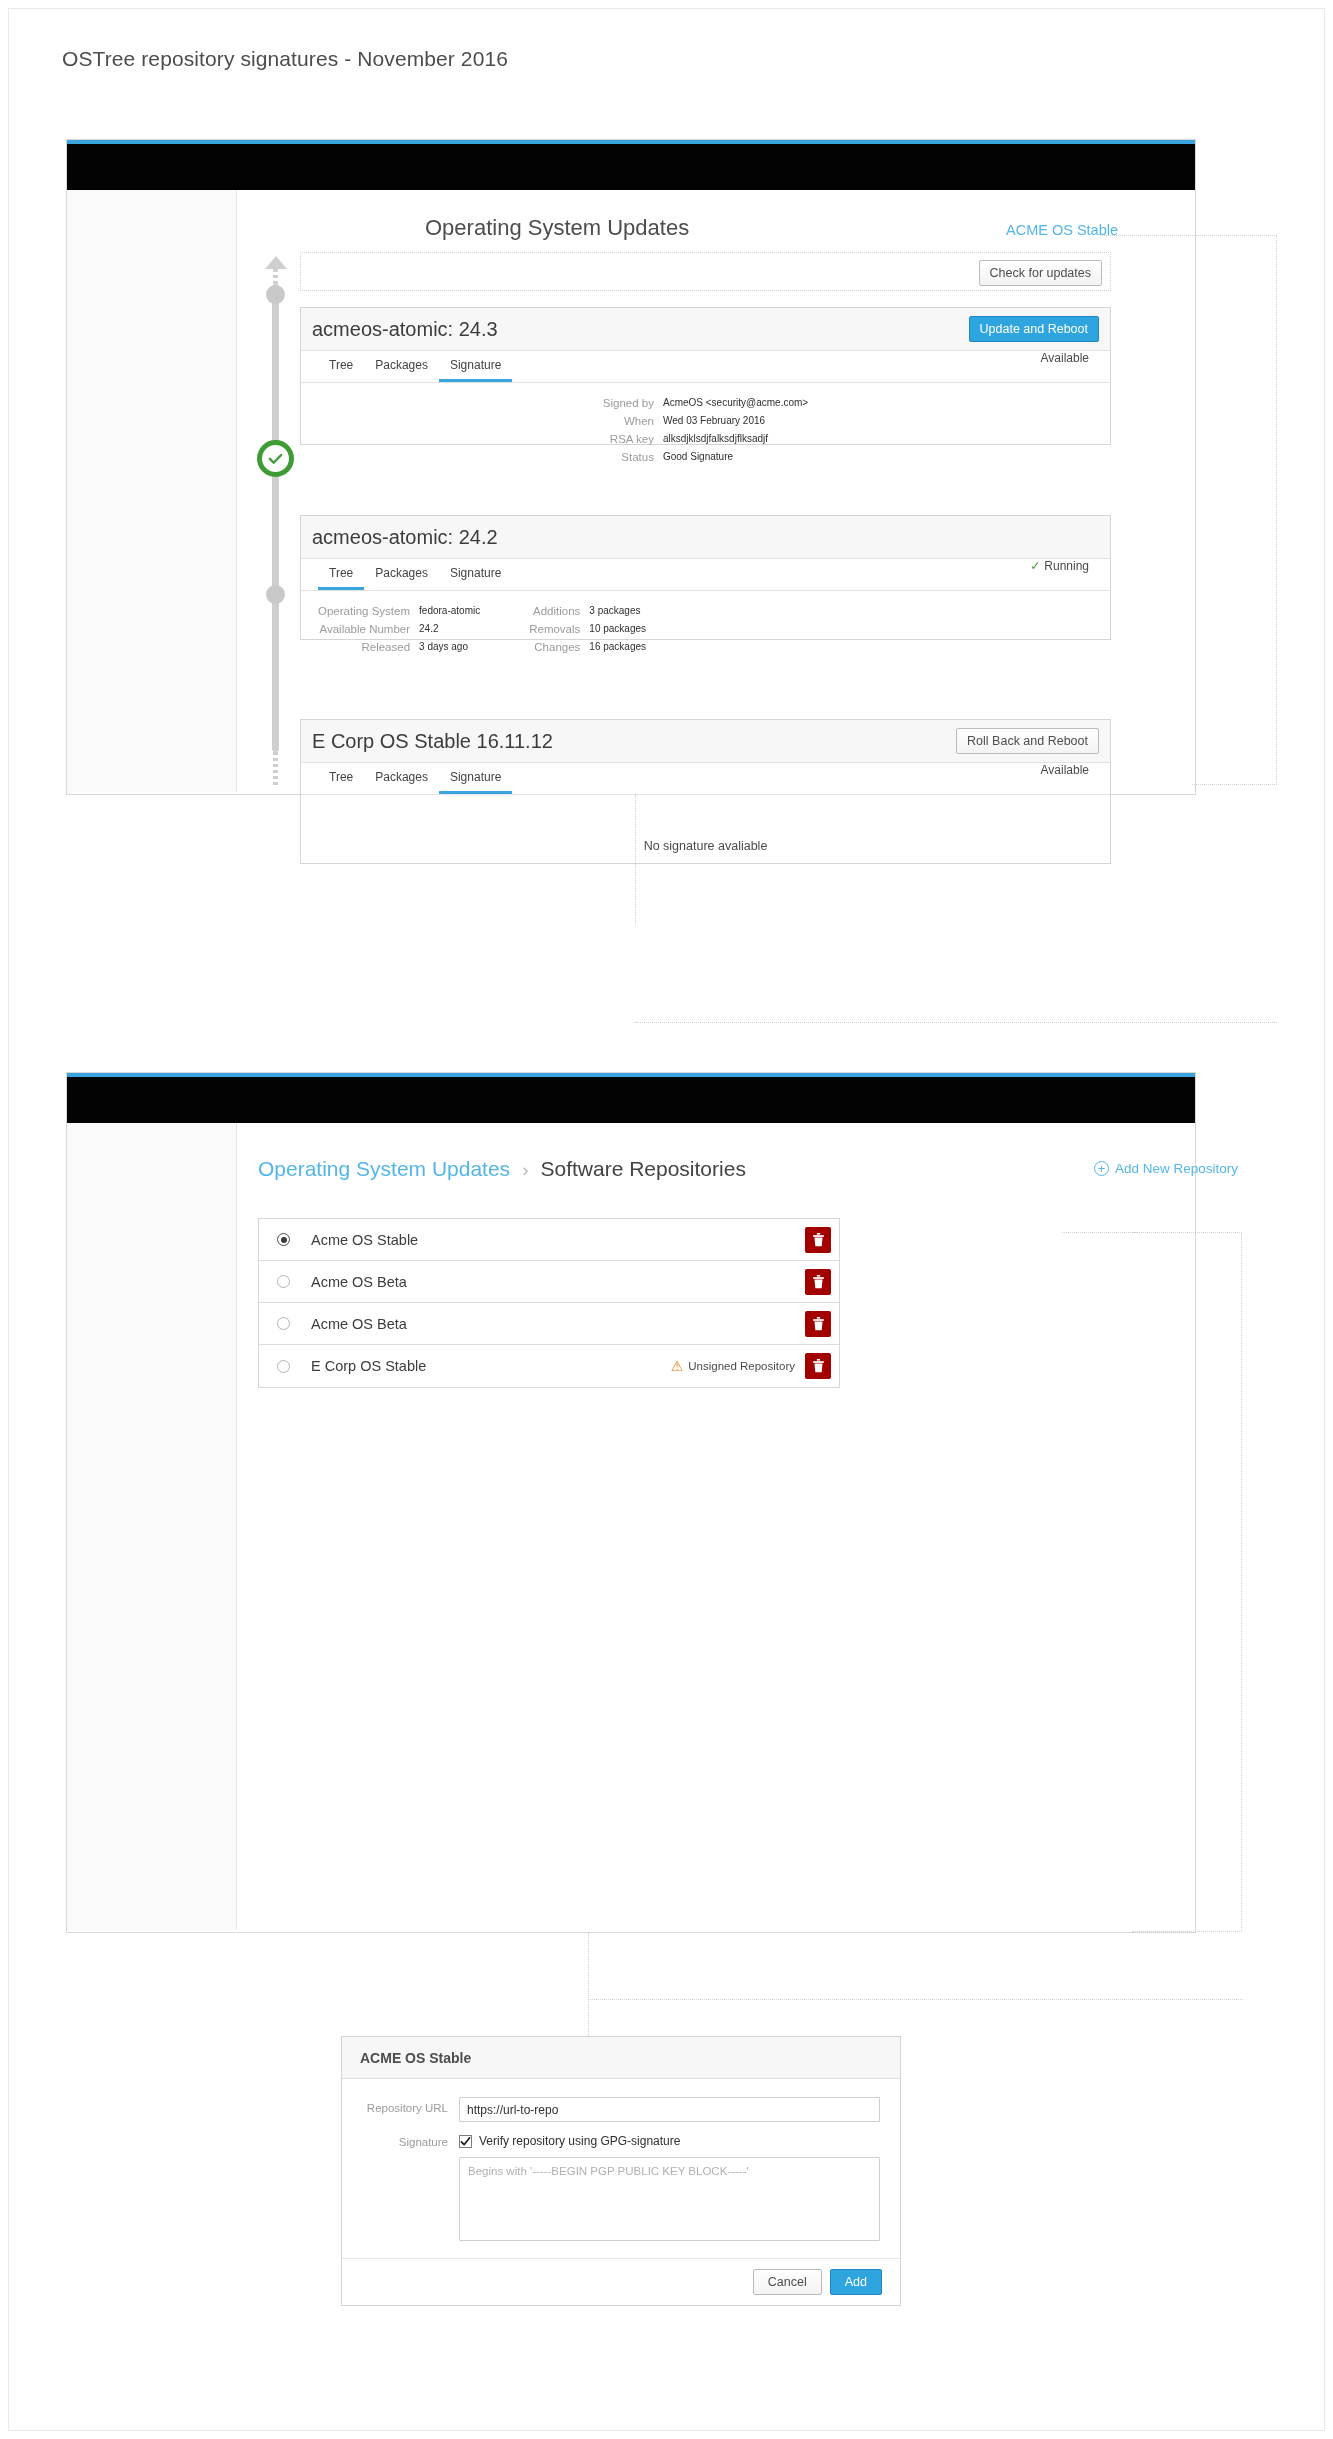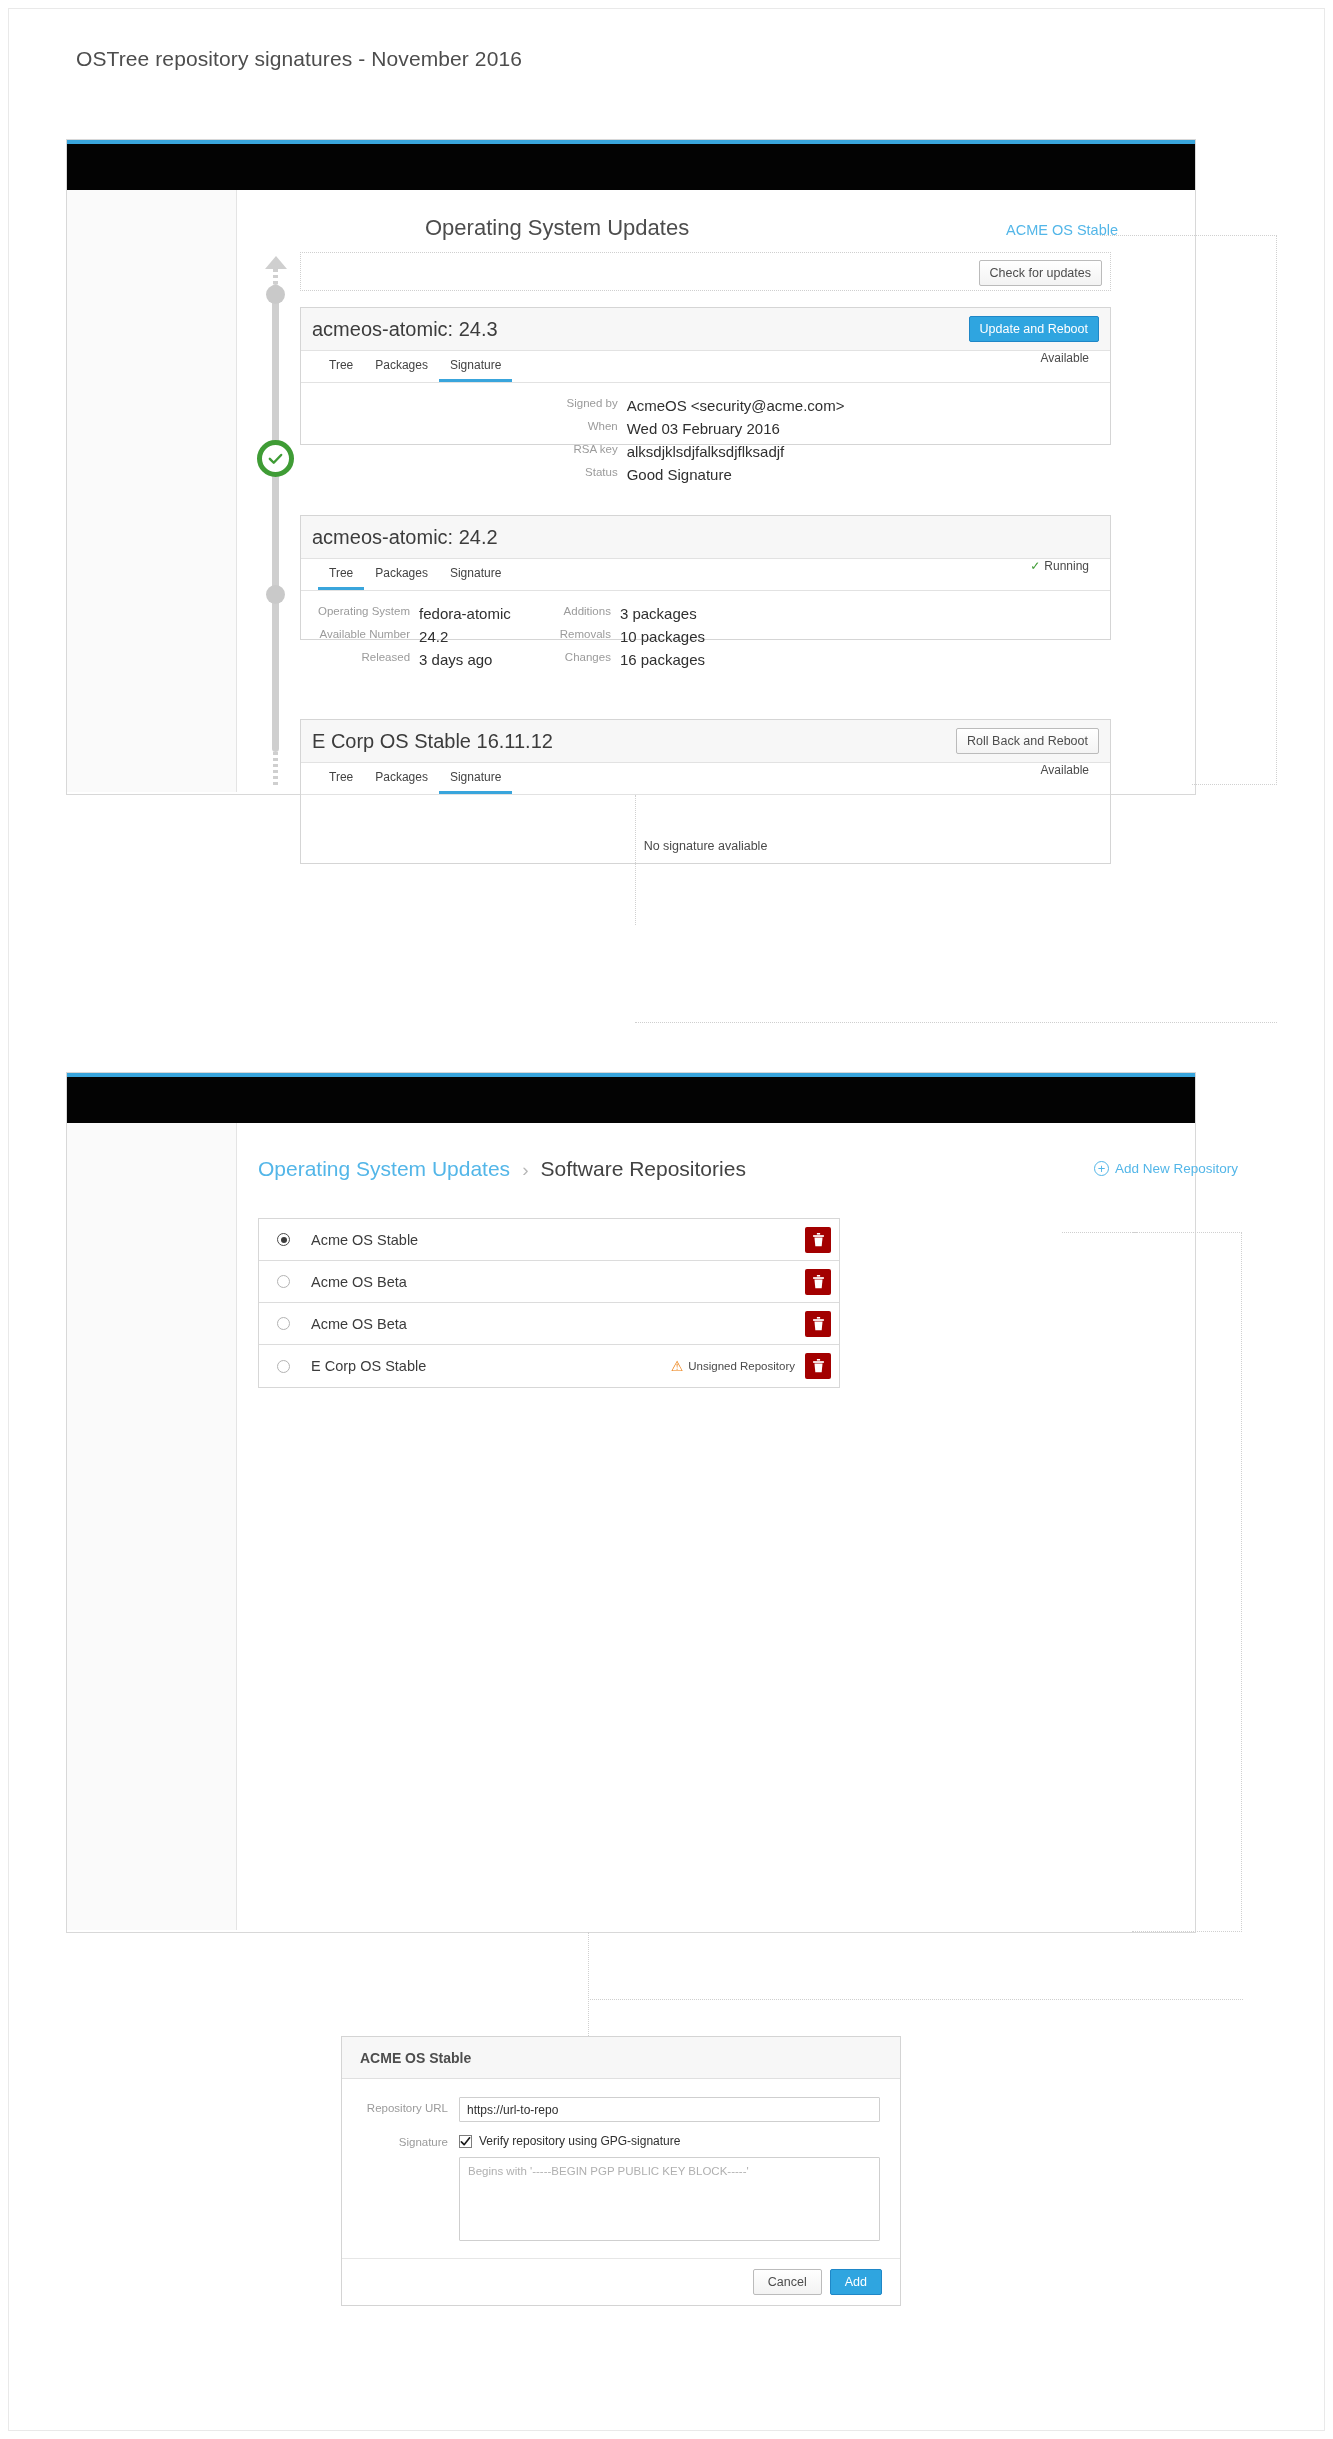--- a/index.html
+++ b/index.html
@@ -11,21 +11,21 @@
     font-family: "Liberation Sans", sans-serif;
     color: #363636;
     position: relative;
     overflow: hidden;
   }
   .page-frame {
     position:absolute; left:8px; top:8px; right:8px; bottom:8px;
     border:1px solid #e9e9e9;
   }
   .page-title {
-    position:absolute; left:76px; top:47px;
+    position:absolute; left:62px; top:47px;
     font-size:21px; color:#4d4d4d; font-weight:400; letter-spacing:.1px;
   }
 
   
   .window { position:absolute; background:#fff; border:1px solid #d8d8d8; }
   .win-stripe { height:4px; background:#39a5dc; }
   .win-topbar { height:46px; background:#030303; }
   .win-body { display:flex; }
   .win-sidebar { width:170px; background:#fafafa; border-right:1px solid #e4e4e4; }
   .win-main { flex:1; background:#fff; position:relative; }
@@ -66,21 +66,21 @@
   .tab { font-size:12px; color:#434343; padding:0 11px; display:flex; align-items:center;
          border-bottom:3px solid transparent; cursor:pointer; }
   .tab.active { border-bottom-color:#39a5dc; }
   .tab-status { margin-left:auto; display:flex; align-items:flex-start; font-size:12px; color:#4a4a4a; padding-right:4px; }
   .run-ico { color:#3f9c35; margin-right:4px; font-size:12px; }
   .card-body { padding:14px 17px 12px 17px; }
 
   .kv { display:flex; }
   .kv-col { display:grid; grid-template-columns:auto auto; column-gap:9px; row-gap:6px; }
   .kv-k { font-size:11.5px; color:#9b9b9b; text-align:right; }
-  .kv-v { font-size:15px; color:#2f2f2f; }
+  .kv-v { font-size:10px; color:#2f2f2f; }
   .kv-col.second { margin-left:49px; }
   .nosig { text-align:center; font-size:12.5px; color:#4a4a4a; padding:44px 0 48px; }
 
   
   #panel2 { left:66px; top:1072px; width:1130px; height:861px; }
   #panel2 .win-body { height:807px; }
   .bc { position:absolute; left:258px; top:1157px; display:flex; align-items:baseline; }
   .bc-link { font-size:21px; color:#53b6e8; cursor:pointer; }
   .bc-sep { font-size:19px; color:#b7b7b7; margin:0 12px; }
   .bc-cur { font-size:21px; color:#434343; }

